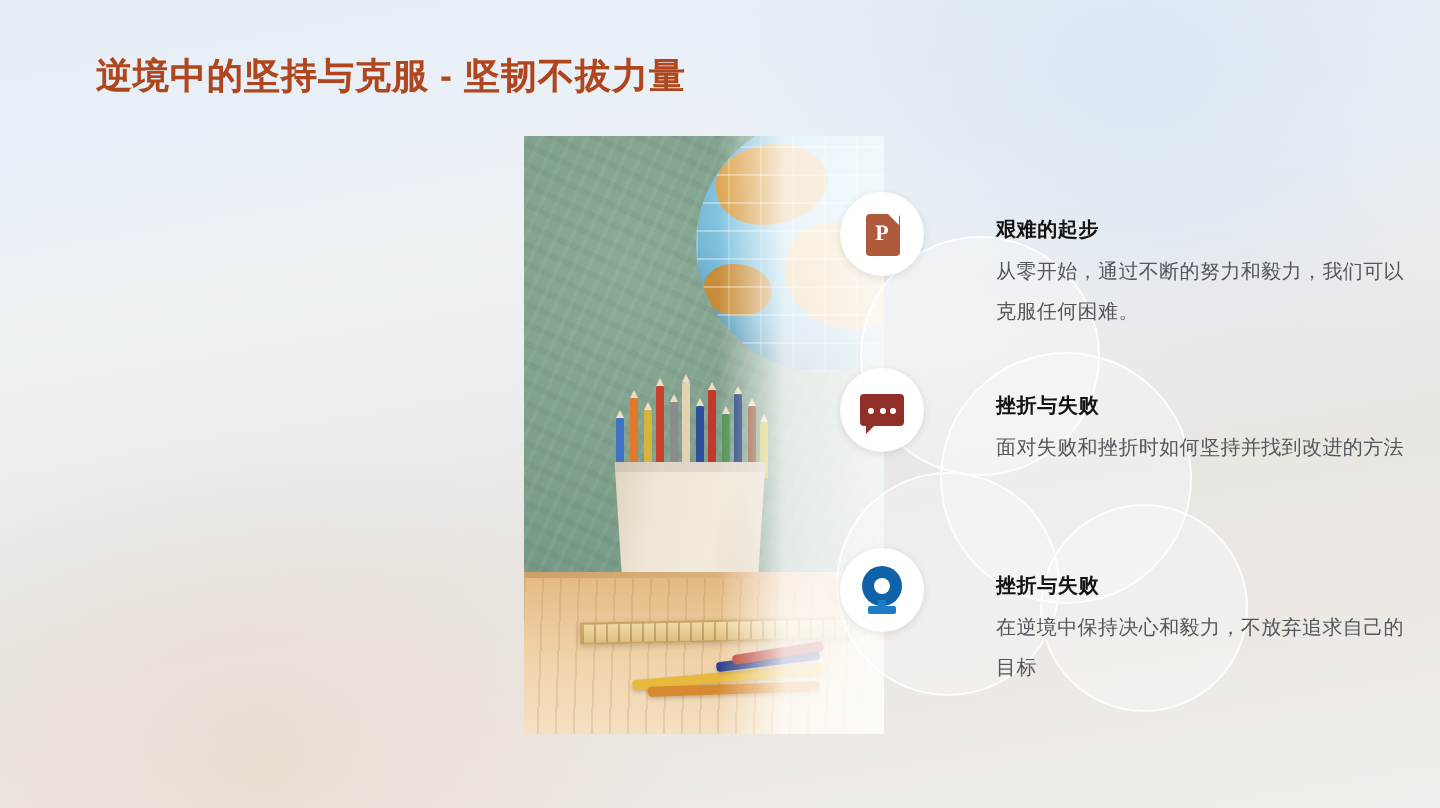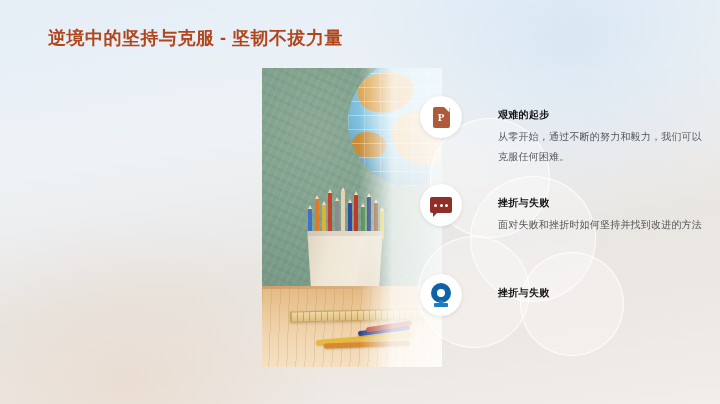--- a/index.html
+++ b/index.html
@@ -370,16 +370,17 @@
   <div class="feature" id="feature-2">
     <div class="feature-badge">
       <div class="icon-medal">
         <div class="ring"></div>
         <div class="stem"></div>
         <div class="base"></div>
       </div>
     </div>
     <div class="feature-text">
       <div class="feature-title">挫折与失败</div>
+      <div class="feature-desc">在逆境中保持决心和毅力，不放弃追求自己的目标</div>
     </div>
   </div>
 
 </div>
 
 </body></html>

